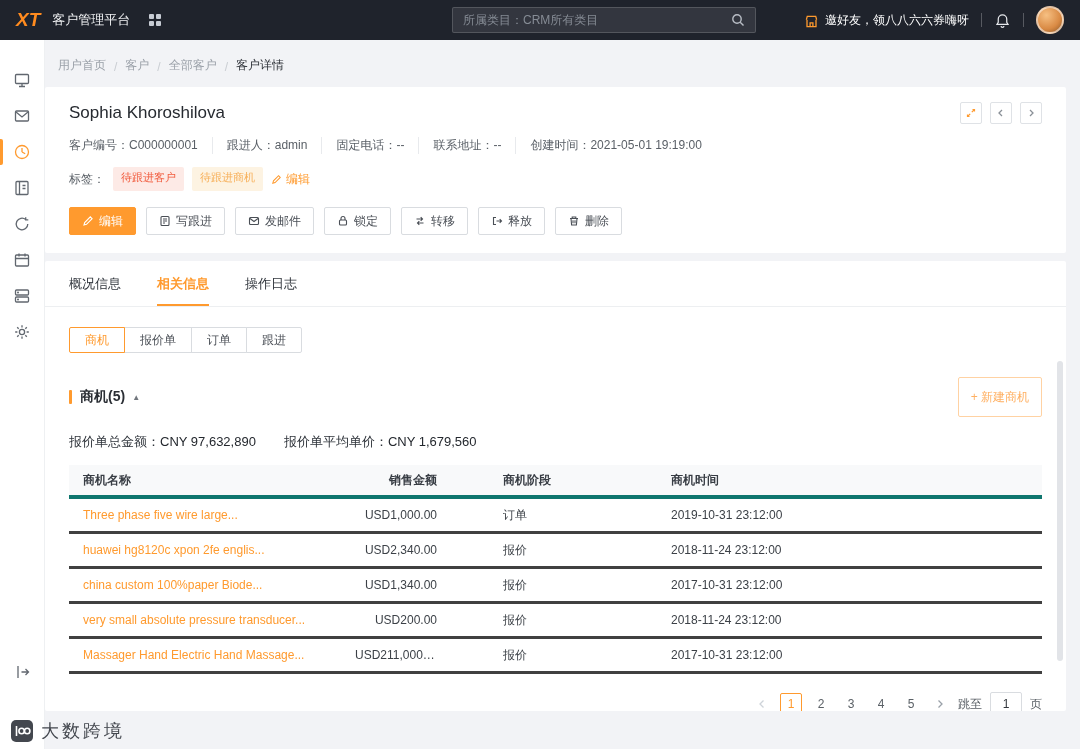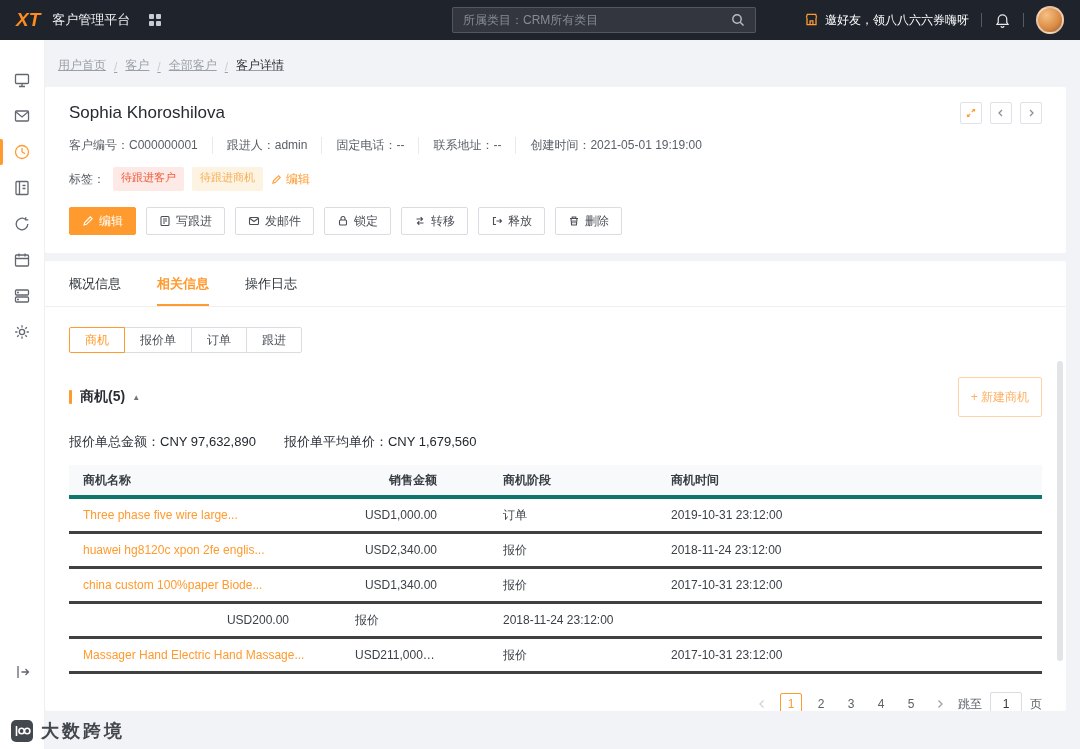--- a/index.html
+++ b/index.html
@@ -14,40 +14,40 @@
   .logo { color:#ff8b1f; font-weight:800; font-style:italic; font-size:19px; }
   .app-title { font-size:13px; color:#f1f2f4; margin-left:12px; }
   .apps-icon { margin-left:18px; display:flex; cursor:pointer; }
   .search-wrap { position:absolute; left:452px; top:7px; width:304px; height:26px;
     background:rgba(255,255,255,.09); border:1px solid rgba(255,255,255,.16);
     border-radius:2px; display:flex; align-items:center; padding:0 10px; }
   .search-input { flex:1; background:transparent; border:none; outline:none;
     color:#dfe2e6; font-size:12px; }
   .search-input::placeholder { color:#868c95; }
   .tb-right { margin-left:auto; display:flex; align-items:center; gap:12px; }
-  .promo { display:flex; align-items:flex-start; gap:6px; font-size:12px; color:#fff; cursor:pointer; }
+  .promo { display:flex; align-items:flex-end; gap:6px; font-size:12px; color:#fff; cursor:pointer; }
   .tb-divider { width:1px; height:14px; background:rgba(255,255,255,.25); }
   .bell { display:flex; cursor:pointer; }
   .avatar { width:28px; height:28px; border-radius:50%;
     background:radial-gradient(circle at 35% 30%, #f6c083, #d98a44 60%, #8a5526);
     border:2px solid rgba(255,255,255,.55); cursor:pointer; }
   
   .body-row { display:flex; height:709px; }
   .sidebar { width:45px; background:#fff; border-right:1px solid #eef0f2;
     display:flex; flex-direction:column; align-items:center; padding-top:22px; position:relative; }
   .side-item { width:45px; height:36px; display:flex; align-items:center; justify-content:center;
     color:#61676f; position:relative; cursor:pointer; }
   .side-item.active { color:#ff9a2e; }
   .side-item.active::before { content:""; position:absolute; left:0; top:5px;
     width:3px; height:26px; background:#ff9a2e; border-radius:0 2px 2px 0; }
   .side-bottom { position:absolute; bottom:68px; left:0; width:45px;
     display:flex; justify-content:center; color:#61676f; cursor:pointer; }
   .main { flex:1; display:flex; flex-direction:column; padding-right:14px; overflow:hidden; }
   .breadcrumb { padding:17px 0 13px 13px; font-size:12px; color:#9aa0a8;
-    display:flex; gap:8px; align-items:flex-end;text-decoration:underline; }
+    display:flex; gap:8px; align-items:flex-end; }
   .breadcrumb .crumb { cursor:pointer; }
   .breadcrumb .sep { color:#c9cdd2; }
   .breadcrumb .current { color:#2e3238; cursor:default; }
   .card { background:#fff; border-radius:2px; }
   
   .card-head { padding:15px 24px 18px; margin-bottom:8px; }
   .title-row { display:flex; align-items:center; justify-content:space-between; }
   .cust-name { font-size:17px; font-weight:400; color:#262a30; }
   .win-controls { display:flex; gap:8px; }
   .wc-btn { width:22px; height:22px; border:1px solid #dfe2e6; border-radius:2px;
@@ -107,21 +107,21 @@
   .pg-num { min-width:22px; height:22px; line-height:22px; text-align:center;
     cursor:pointer; border-radius:2px; color:#5a6066; }
   .pg-num.active { border:1px solid #ff9a2e; color:#ff9a2e; line-height:20px; background:#fff; }
   .jump-input { width:32px; height:24px; border:1px solid #d9dce0; border-radius:2px;
     text-align:center; font-size:12px; color:#33373d; outline:none; }
   .scroll-thumb { position:absolute; right:3px; top:100px; width:6px; height:300px;
     background:#e2e4e8; border-radius:3px; cursor:grab; }
   
   .watermark { position:absolute; left:10px; bottom:6px; display:flex; align-items:center;
     gap:7px; color:#43474e; z-index:20; }
-  .wm-text { font-size:18px; font-weight:700; letter-spacing:3px; }
+  .wm-text { font-size:18px; font-weight:400; letter-spacing:3px; }
   svg { display:block; }
 </style>
 </head>
 <body>
 
 <header class="topbar">
   <span class="logo">XT</span>
   <span class="app-title">客户管理平台</span>
   <span class="apps-icon">
     <svg width="14" height="14" viewBox="0 0 14 14">
@@ -400,20 +400,21 @@
             <span class="t-cell">报价</span>
             <span class="t-cell">2018-11-24 23:12:00</span>
           </div>
           <div class="t-row">
             <span class="t-cell t-link">china custom 100%paper Biode...</span>
             <span class="t-cell amount">USD1,340.00</span>
             <span class="t-cell">报价</span>
             <span class="t-cell">2017-10-31 23:12:00</span>
           </div>
           <div class="t-row">
+            <span class="t-cell t-link">very small absolute pressure transducer...</span>
             <span class="t-cell amount">USD200.00</span>
             <span class="t-cell">报价</span>
             <span class="t-cell">2018-11-24 23:12:00</span>
           </div>
           <div class="t-row">
             <span class="t-cell t-link">Massager Hand Electric Hand Massage...</span>
             <span class="t-cell amount">USD211,000.00</span>
             <span class="t-cell">报价</span>
             <span class="t-cell">2017-10-31 23:12:00</span>
           </div>

